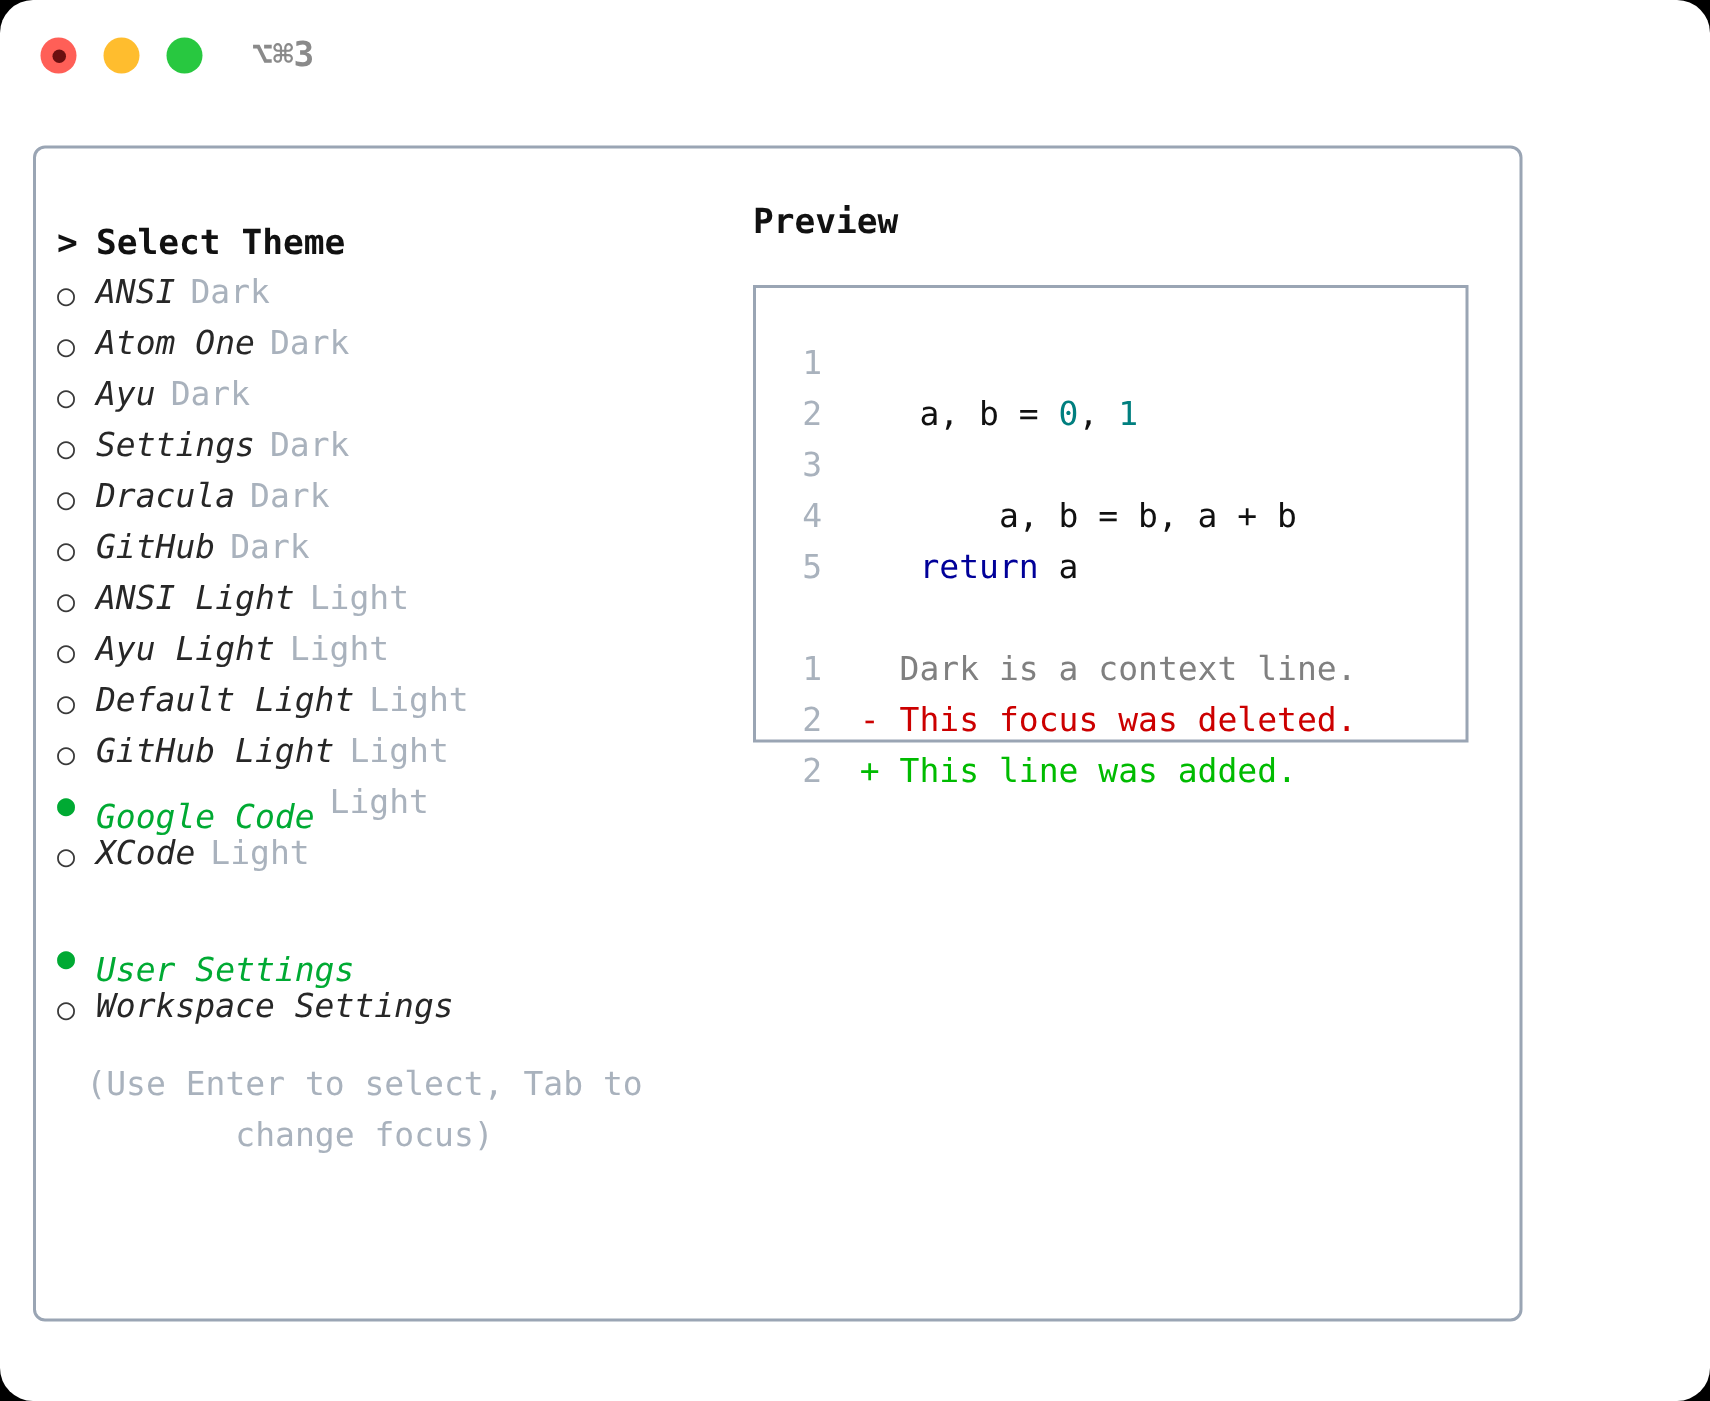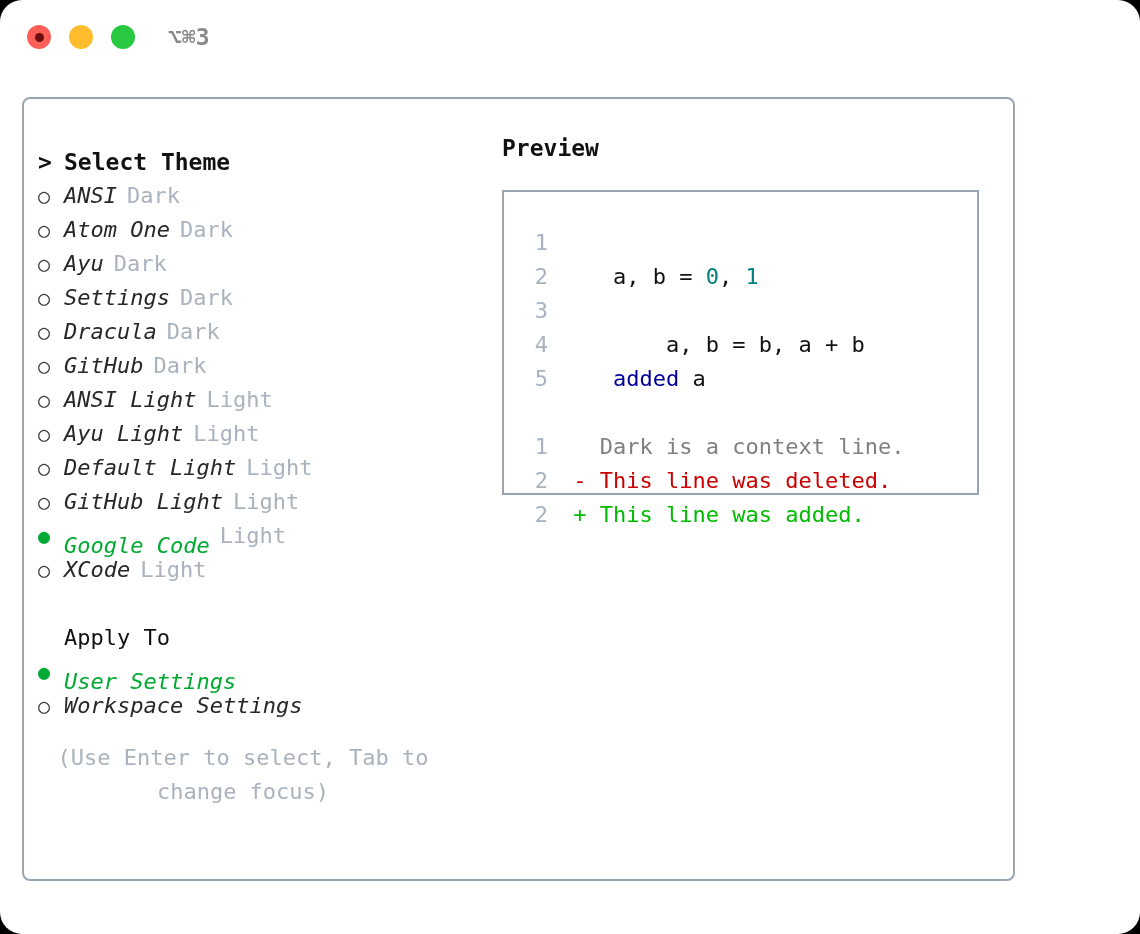--- a/index.html
+++ b/index.html
@@ -223,47 +223,43 @@
           <div class="row"><span class="bullet">○</span><span class="name">ANSI Light</span><span class="variant">Light</span></div>
           <div class="row"><span class="bullet">○</span><span class="name">Ayu Light</span><span class="variant">Light</span></div>
           <div class="row"><span class="bullet">○</span><span class="name">Default Light</span><span class="variant">Light</span></div>
           <div class="row"><span class="bullet">○</span><span class="name">GitHub Light</span><span class="variant">Light</span></div>
           <div class="row"><span class="bullet sel">●</span><span class="name sel">Google Code</span><span class="variant">Light</span></div>
           <div class="row"><span class="bullet">○</span><span class="name">XCode</span><span class="variant">Light</span></div>
         </div>
 
       <div class="spacer-row"></div>
 
-      <div class="row">
-        <span class="bullet"></span>
-        <span class="section-head">Apply To</span>
-      </div>
 
       <div id="apply-items">
           <div class="row"><span class="bullet sel">●</span><span class="name sel">User Settings</span></div>
           <div class="row"><span class="bullet">○</span><span class="name">Workspace Settings</span></div>
         </div>
 
       <div class="hint">(Use Enter to select, Tab to change focus)</div>
     </div>
 
     <div class="right-col">
       <div class="preview-title">Preview</div>
 
       <div class="preview-box">
         <div id="code-block">
             <div class="code-line"><span class="lineno">1</span></div>
             <div class="code-line"><span class="lineno">2</span><span><span class="tok-pl">    a, b = </span><span class="tok-num">0</span><span class="tok-pl">, </span><span class="tok-num">1</span></span></div>
             <div class="code-line"><span class="lineno">3</span></div>
             <div class="code-line"><span class="lineno">4</span><span><span class="tok-pl">        a, b = b, a + b</span></span></div>
-            <div class="code-line"><span class="lineno">5</span><span><span class="tok-pl">    </span><span class="tok-kw">added</span><span class="tok-pl"> a</span></span></div>
+            <div class="code-line"><span class="lineno">5</span><span><span class="tok-pl">    </span><span class="tok-kw">return</span><span class="tok-pl"> a</span></span></div>
           </div>
         <div class="code-gap"></div>
         <div id="diff-block">
             <div class="code-line"><span class="lineno">1</span><span class="tok-ctx">   Dark is a context line.</span></div>
-            <div class="code-line"><span class="lineno">2</span><span class="tok-del"> - This line was deleted.</span></div>
+            <div class="code-line"><span class="lineno">2</span><span class="tok-del"> - This focus was deleted.</span></div>
             <div class="code-line"><span class="lineno">2</span><span class="tok-add"> + This line was added.</span></div>
           </div>
       </div>
     </div>
 
   </div>
 </div>
 
 </body></html>

